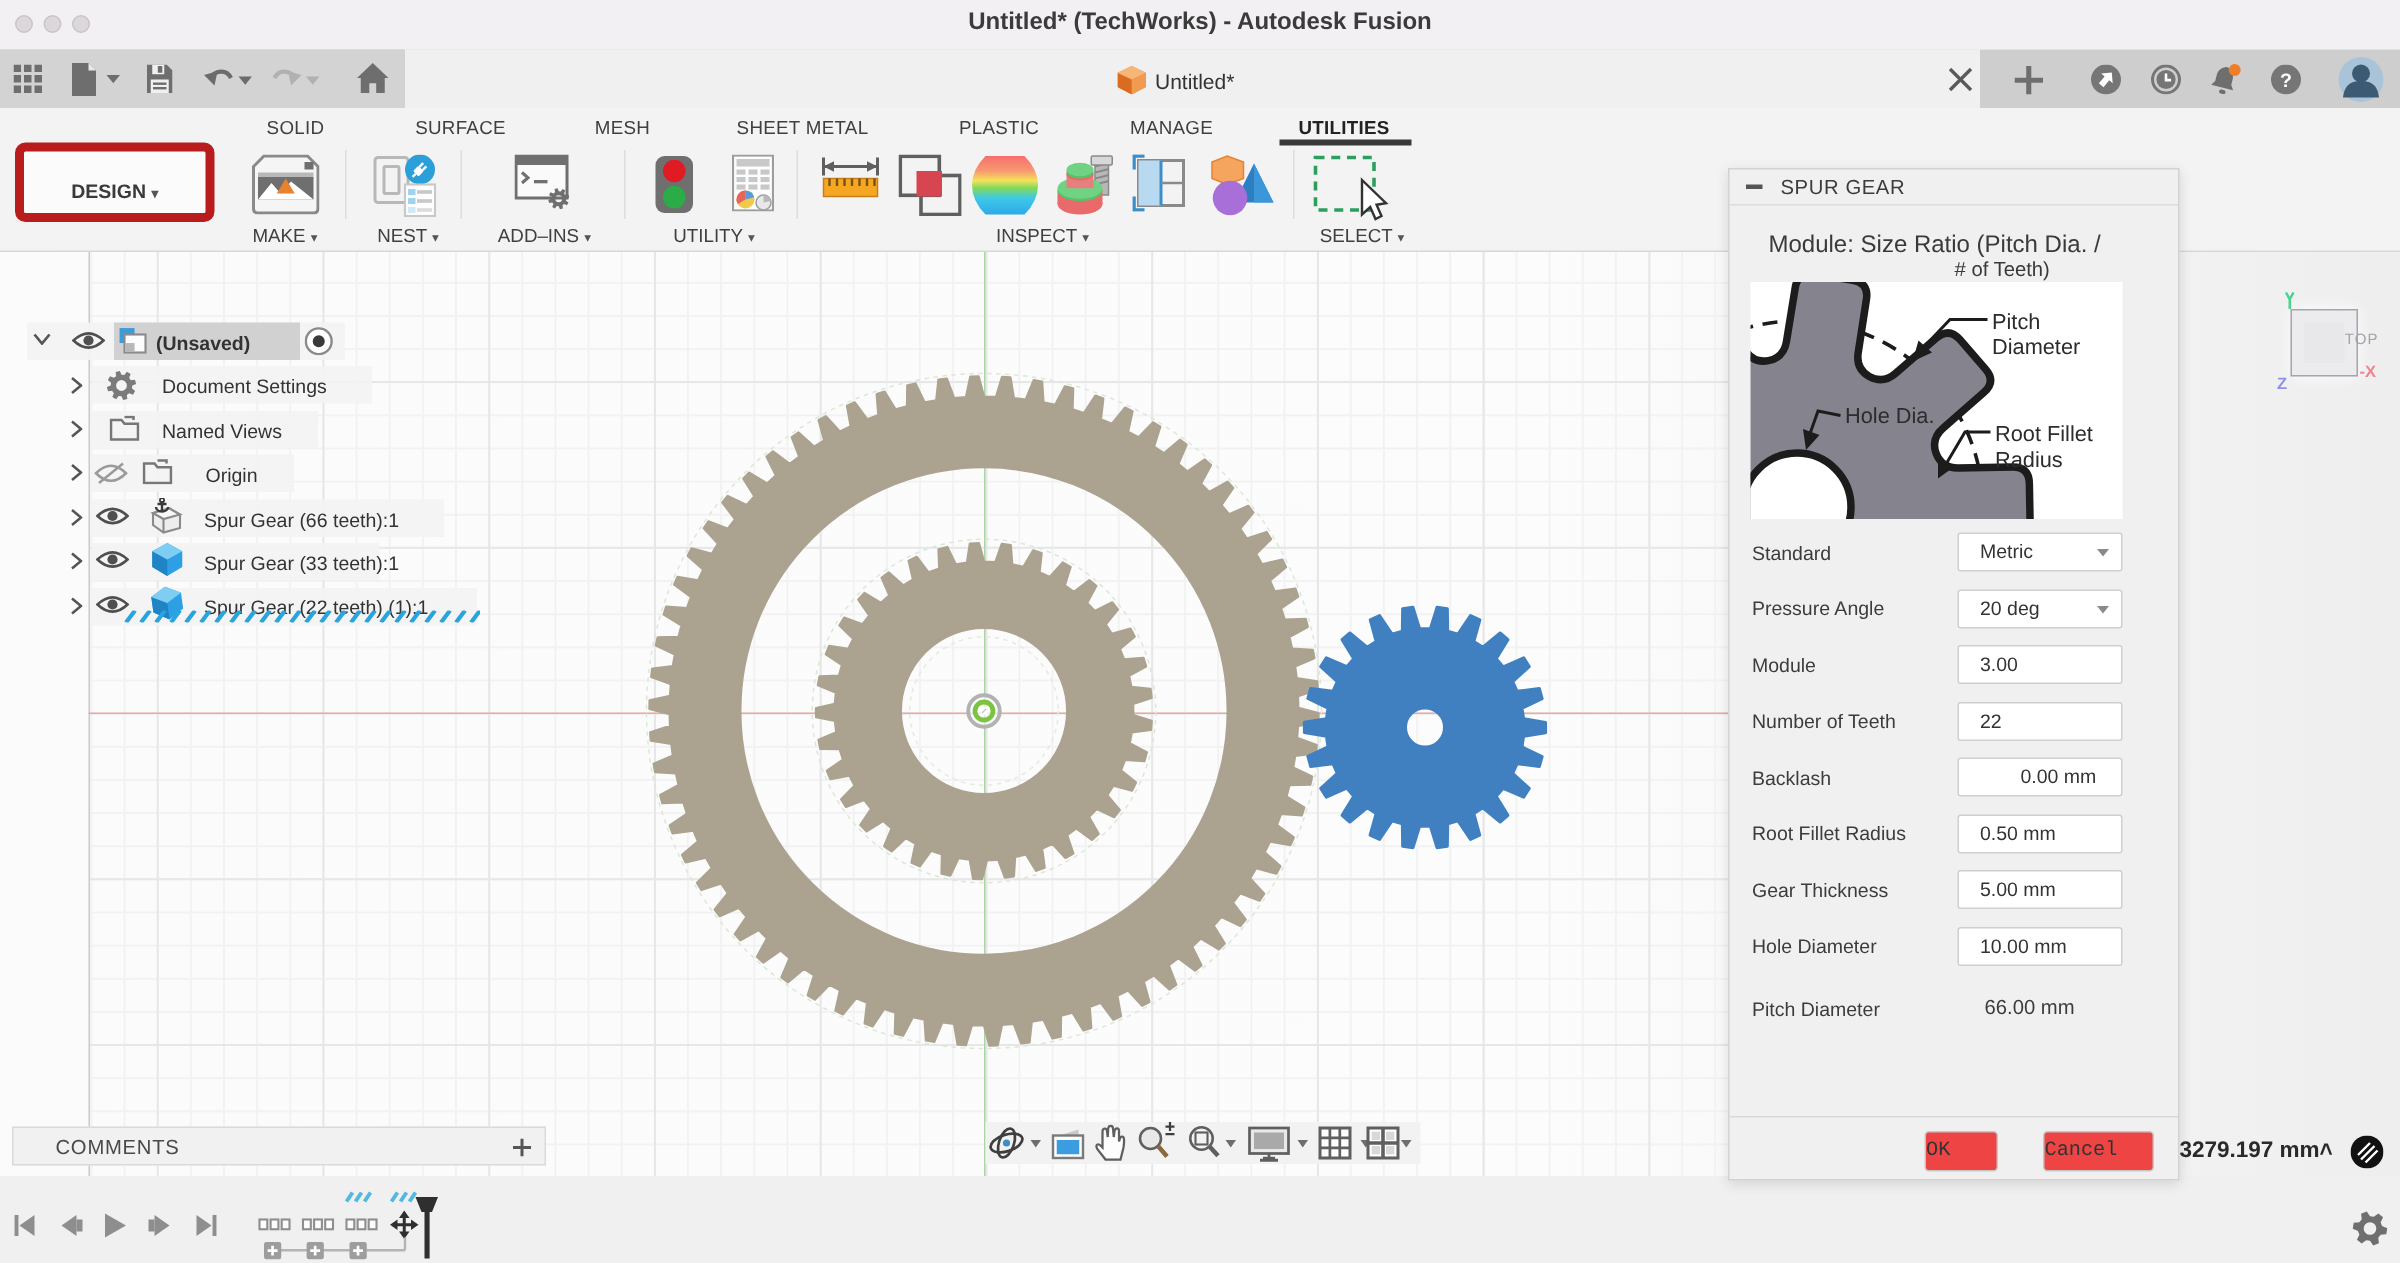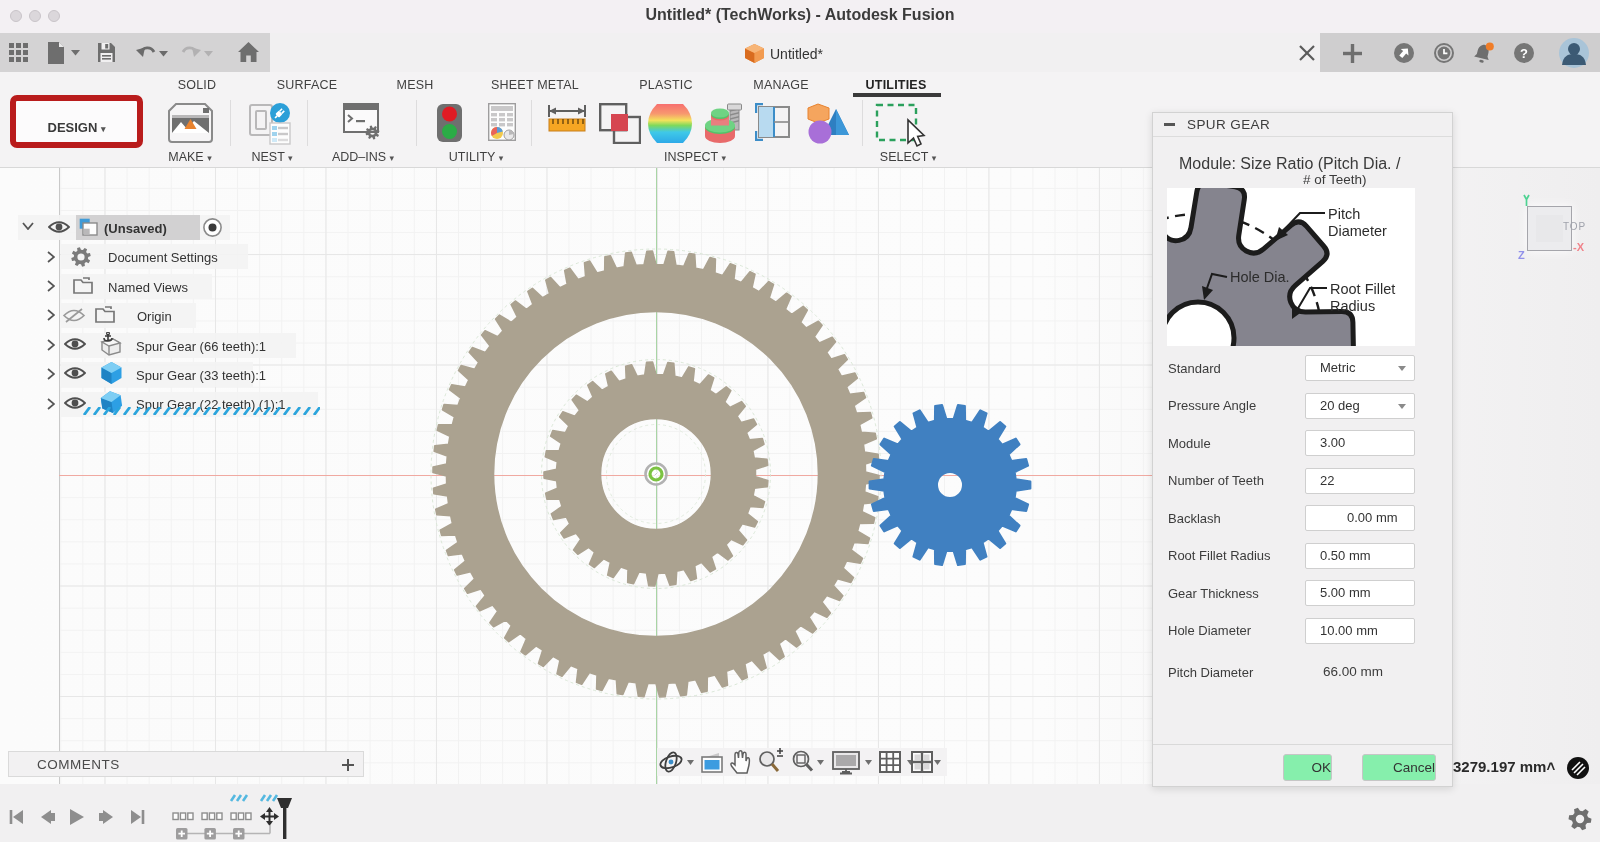--- a/index.html
+++ b/index.html
@@ -55,22 +55,22 @@
   #dialog { position:absolute; left:1152px; top:112px; width:301px; height:675px; z-index:6;
       background:#f1f0f1; border:1px solid #d2d2d2; box-shadow:0 2px 8px rgba(0,0,0,.12); }
   #dlg-head { position:absolute; left:0; top:0; width:100%; height:24px; border-bottom:1px solid #dcdcdc; }
   #dlg-title { position:absolute; left:34px; top:4px; font-size:13.5px; color:#3c3c3c; letter-spacing:.4px; }
   .dlg-label { position:absolute; left:15px; font-size:13px; color:#3c3c3c; }
   .dlg-box { position:absolute; left:152px; width:110px; height:26px; background:#fff;
       border:1px solid #cfcfcf; border-radius:2px; font-size:13px; color:#333;
       line-height:24px; padding-left:14px; }
   .dlg-caret { position:absolute; right:8px; top:10px; width:0; height:0;
       border-left:4.5px solid transparent; border-right:4.5px solid transparent; border-top:5px solid #8a8a8a; }
-  .dlg-btn { position:absolute; top:641px; height:27px; background:#86efac; border:1px solid #c6c6c6;
-      border-radius:3px; font-size:13.5px; color:#333; text-align:right; line-height:25px; }
+  .dlg-btn { position:absolute; top:641px; height:27px; background:#ef4444; border:1px solid #c6c6c6;
+      border-radius:3px; font-size:13.5px; color:#333; text-align:left; line-height:25px;font-family:Liberation Mono, monospace; }
 
   
   #footer { left:0; top:784px; width:1600px; height:58px; background:#f1f0f1; }
 
   
   .nav-strip { position:absolute; left:657px; top:580px; width:290px; height:28px; background:#f3f2f3; }
 </style>
 </head>
 <body>
 <div id="titlebar" class="abs">

